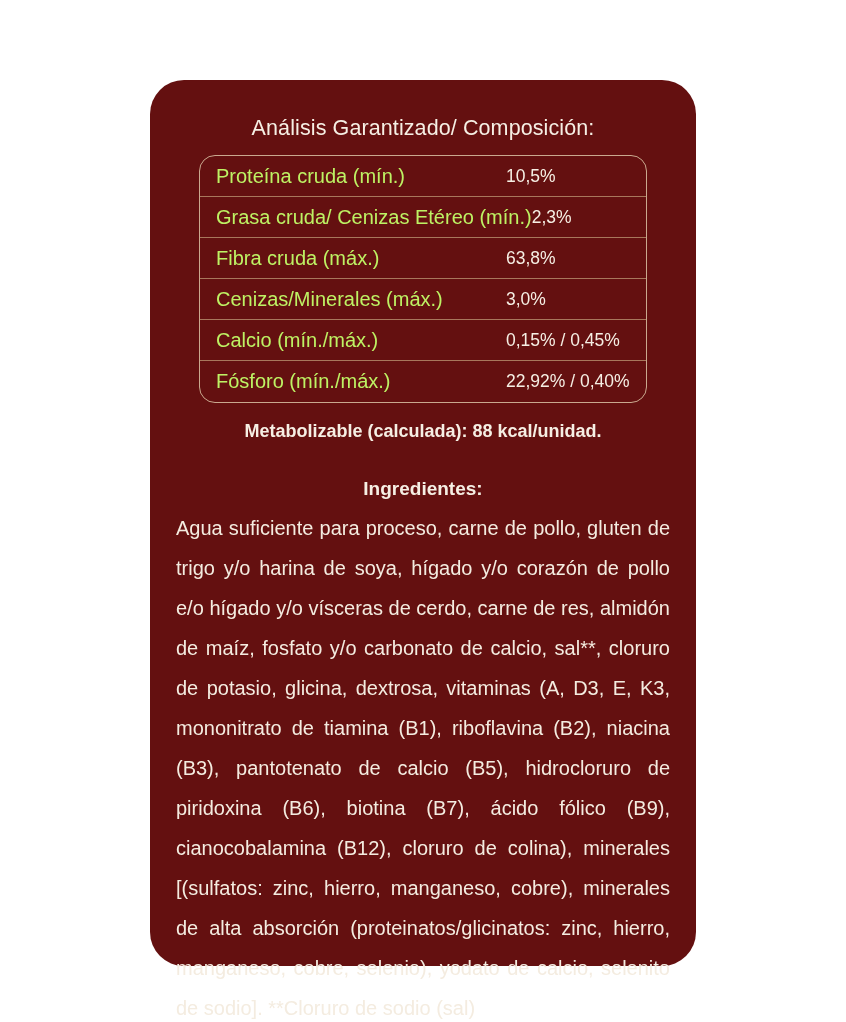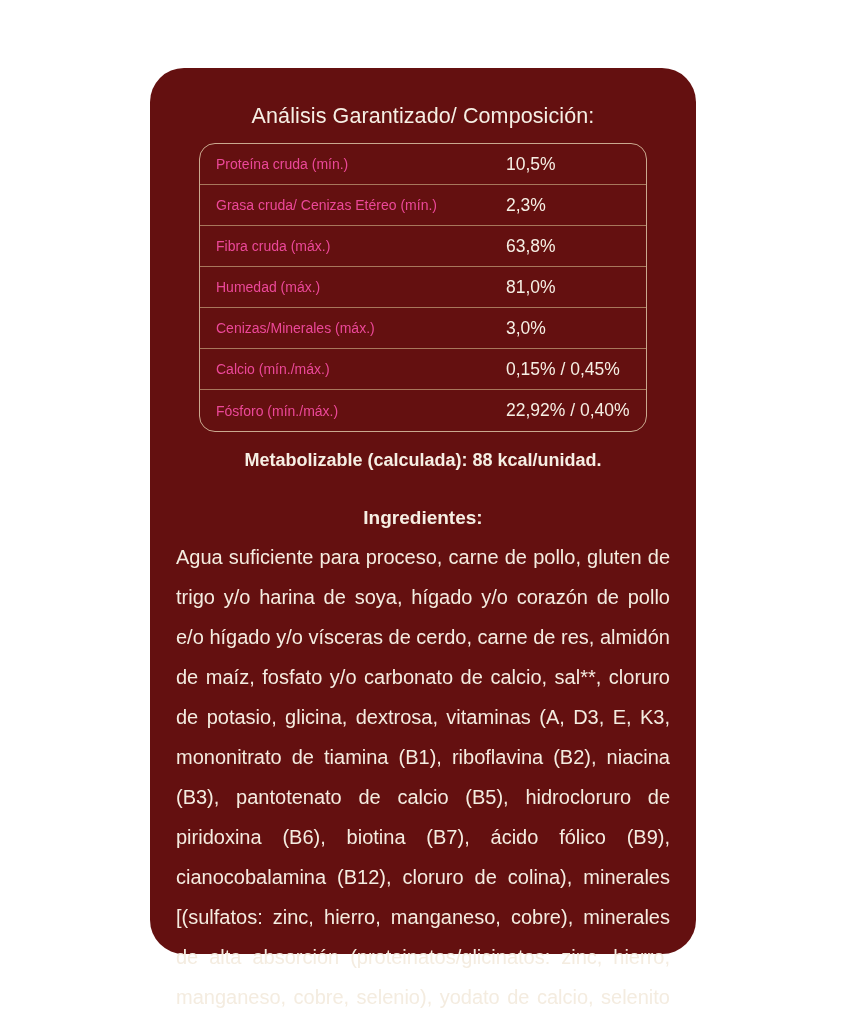--- a/index.html
+++ b/index.html
@@ -15,21 +15,21 @@
   }
   .page {
     position: relative;
     width: 846px;
     height: 1022px;
     background: #ffffff;
   }
   .label-panel {
     position: absolute;
     left: 150px;
-    top: 68px;
+    top: 80px;
     width: 546px;
     height: 886px;
     background: #641010;
     border-radius: 34px;
     box-sizing: border-box;
     padding: 0;
     color: #f4ece0;
   }
   .panel-title {
     text-align: center;
@@ -54,22 +54,22 @@
     height: 41px;
     border-bottom: 1.2px solid #a8775c;
     padding: 0 0 0 16px;
     box-sizing: border-box;
   }
   .analysis-row:last-child {
     border-bottom: none;
   }
   .analysis-name {
     flex: 0 0 290px;
-    font-size: 14px;
-    color: #ec4899;
+    font-size: 20px;
+    color: #bef264;
     white-space: nowrap;
   }
   .analysis-value {
     flex: 1 1 auto;
     font-size: 17.5px;
     color: #f6efe4;
     white-space: nowrap;
   }
   .metabolizable {
     text-align: center;
@@ -119,24 +119,20 @@
       <div class="analysis-row">
         <div class="analysis-name">Grasa cruda/ Cenizas Etéreo (mín.)</div>
         <div class="analysis-value">2,3%</div>
       </div>
 
       <div class="analysis-row">
         <div class="analysis-name">Fibra cruda (máx.)</div>
         <div class="analysis-value">63,8%</div>
       </div>
 
-      <div class="analysis-row">
-        <div class="analysis-name">Humedad (máx.)</div>
-        <div class="analysis-value">81,0%</div>
-      </div>
 
       <div class="analysis-row">
         <div class="analysis-name">Cenizas/Minerales (máx.)</div>
         <div class="analysis-value">3,0%</div>
       </div>
 
       <div class="analysis-row">
         <div class="analysis-name">Calcio (mín./máx.)</div>
         <div class="analysis-value">0,15%  /  0,45%</div>
       </div>

